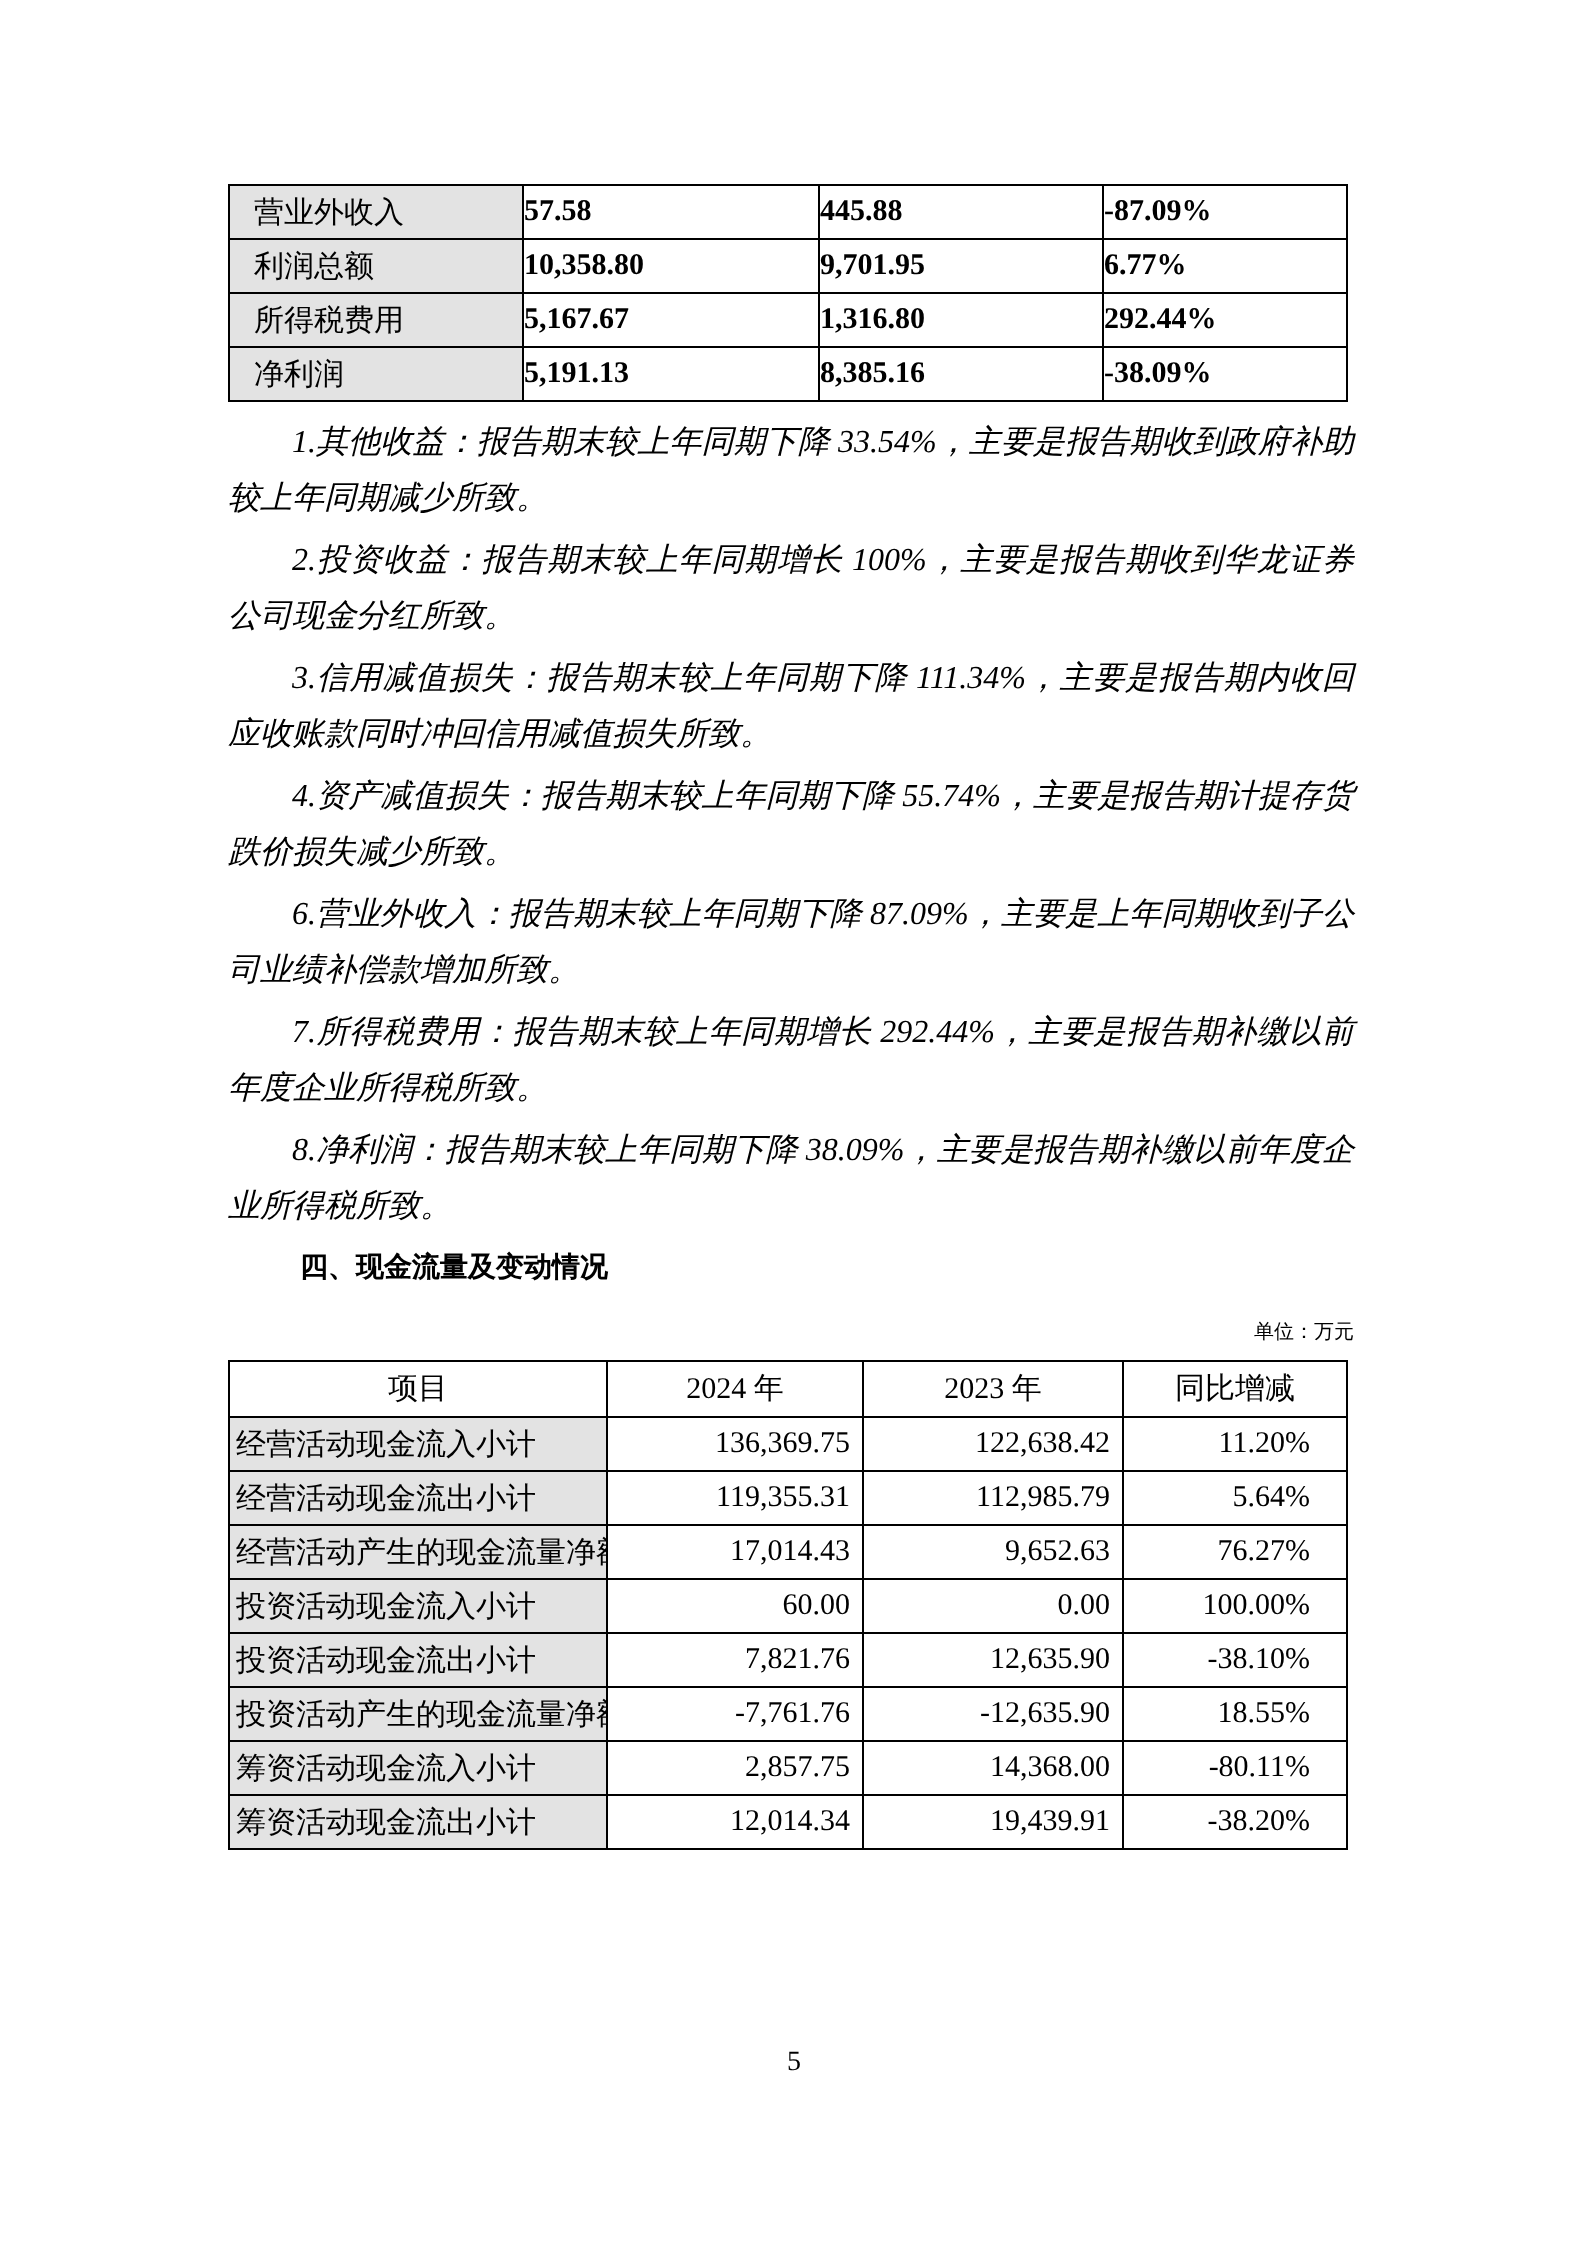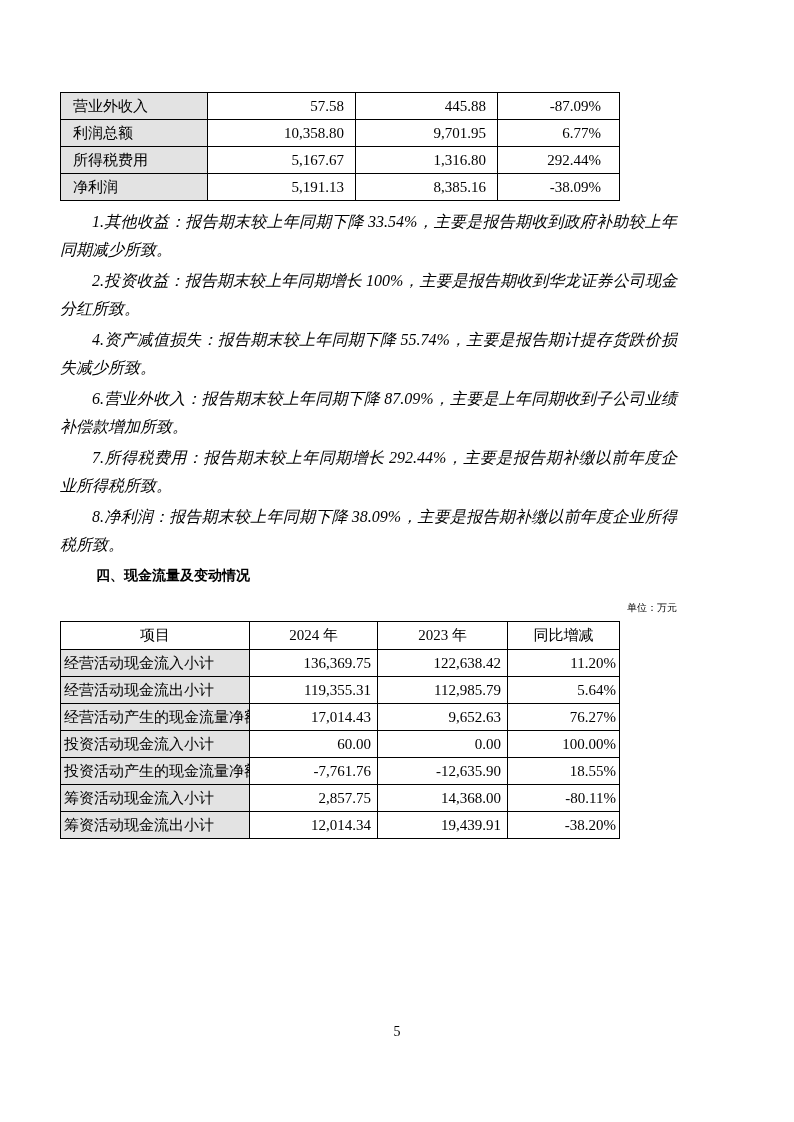--- a/index.html
+++ b/index.html
@@ -7,39 +7,39 @@
   .page {
     position: relative;
     width: 794px;
     height: 1122px;
     margin: 0 auto;
     background: #ffffff;
     font-family: "Liberation Serif", "DejaVu Serif", serif;
     color: #000000;
     overflow: hidden;
   }
-  .content { margin: 0 117px 0 60px; }
+  .content { margin: 0 117px 0 114px; }
 
   table.tbl {
     border-collapse: collapse;
     table-layout: fixed;
     width: 559px;
     font-size: 15px;
   }
   table.tbl td, table.tbl th {
     border: 1px solid #000000;
     overflow: hidden;
     white-space: nowrap;
     padding: 0;
     vertical-align: middle;
   }
   .tbl-top { margin-top: 92px; }
   .tbl-top td { height: 27px; }
   .tbl-top td.lbl { background: #e3e3e3; padding-left: 12px; text-align: left; }
-  .tbl-top td.num { text-align: right; padding-right: 11px; }
+  .tbl-top td.num { text-align: left; padding-right: 11px; font-weight: bold; }
   .tbl-top td.pct { padding-right: 18px; }
 
   .notes { margin-top: 7px; }
   .notes p {
     font-size: 16px;
     line-height: 28px;
     margin: 0 0 3px 0;
     text-indent: 2em;
     text-align: justify;
     text-justify: inter-character;
@@ -62,21 +62,21 @@
 
   .tbl-cash th {
     height: 28px;
     font-weight: normal;
     text-align: center;
     background: #ffffff;
   }
   .tbl-cash td { height: 27px; }
   .tbl-cash td.lbl { background: #e3e3e3; padding-left: 3px; text-align: left; }
   .tbl-cash td.num { text-align: right; padding-right: 6px; }
-  .tbl-cash td.pct { padding-right: 3px; }
+  .tbl-cash td.pct { padding-right: 18px; }
 
   .page-number {
     position: absolute;
     left: 0; right: 0;
     top: 1024px;
     text-align: center;
     font-size: 14px;
   }
 </style>
 </head>
@@ -116,20 +116,21 @@
           <td class="num">5,191.13</td>
           <td class="num">8,385.16</td>
           <td class="num pct">-38.09%</td>
         </tr>
       </tbody>
     </table>
 
     <div class="notes">
       <p>1.其他收益：报告期末较上年同期下降 33.54%，主要是报告期收到政府补助较上年同期减少所致。</p>
       <p>2.投资收益：报告期末较上年同期增长 100%，主要是报告期收到华龙证券公司现金分红所致。</p>
+      <p>3.信用减值损失：报告期末较上年同期下降 111.34%，主要是报告期内收回应收账款同时冲回信用减值损失所致。</p>
       <p>4.资产减值损失：报告期末较上年同期下降 55.74%，主要是报告期计提存货跌价损失减少所致。</p>
       <p>6.营业外收入：报告期末较上年同期下降 87.09%，主要是上年同期收到子公司业绩补偿款增加所致。</p>
       <p>7.所得税费用：报告期末较上年同期增长 292.44%，主要是报告期补缴以前年度企业所得税所致。</p>
       <p>8.净利润：报告期末较上年同期下降 38.09%，主要是报告期补缴以前年度企业所得税所致。</p>
     </div>
 
     <h2 class="section-title">四、现金流量及变动情况</h2>
 
     <div class="unit-label">单位：万元</div>
 
@@ -167,20 +168,26 @@
           <td class="num">9,652.63</td>
           <td class="num pct">76.27%</td>
         </tr>
         <tr>
           <td class="lbl">投资活动现金流入小计</td>
           <td class="num">60.00</td>
           <td class="num">0.00</td>
           <td class="num pct">100.00%</td>
         </tr>
         <tr>
+          <td class="lbl">投资活动现金流出小计</td>
+          <td class="num">7,821.76</td>
+          <td class="num">12,635.90</td>
+          <td class="num pct">-38.10%</td>
+        </tr>
+        <tr>
           <td class="lbl">投资活动产生的现金流量净额</td>
           <td class="num">-7,761.76</td>
           <td class="num">-12,635.90</td>
           <td class="num pct">18.55%</td>
         </tr>
         <tr>
           <td class="lbl">筹资活动现金流入小计</td>
           <td class="num">2,857.75</td>
           <td class="num">14,368.00</td>
           <td class="num pct">-80.11%</td>

